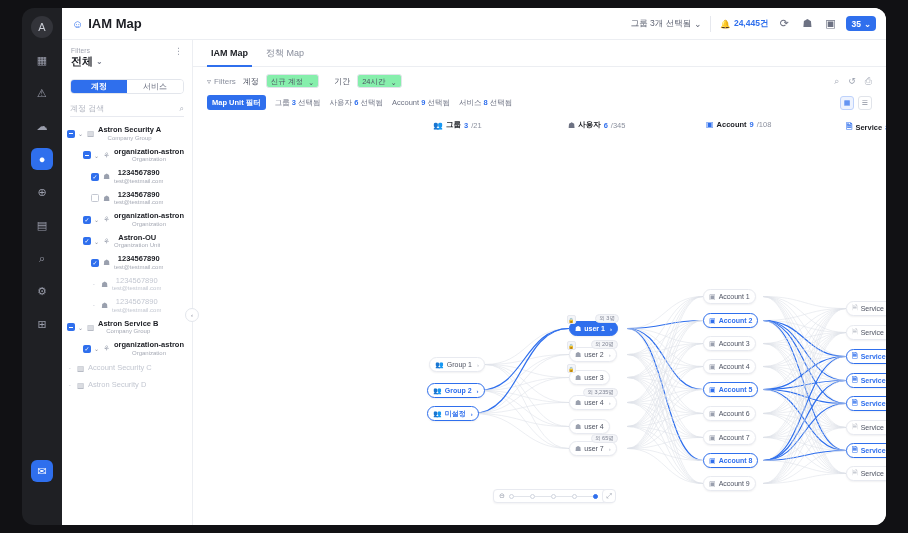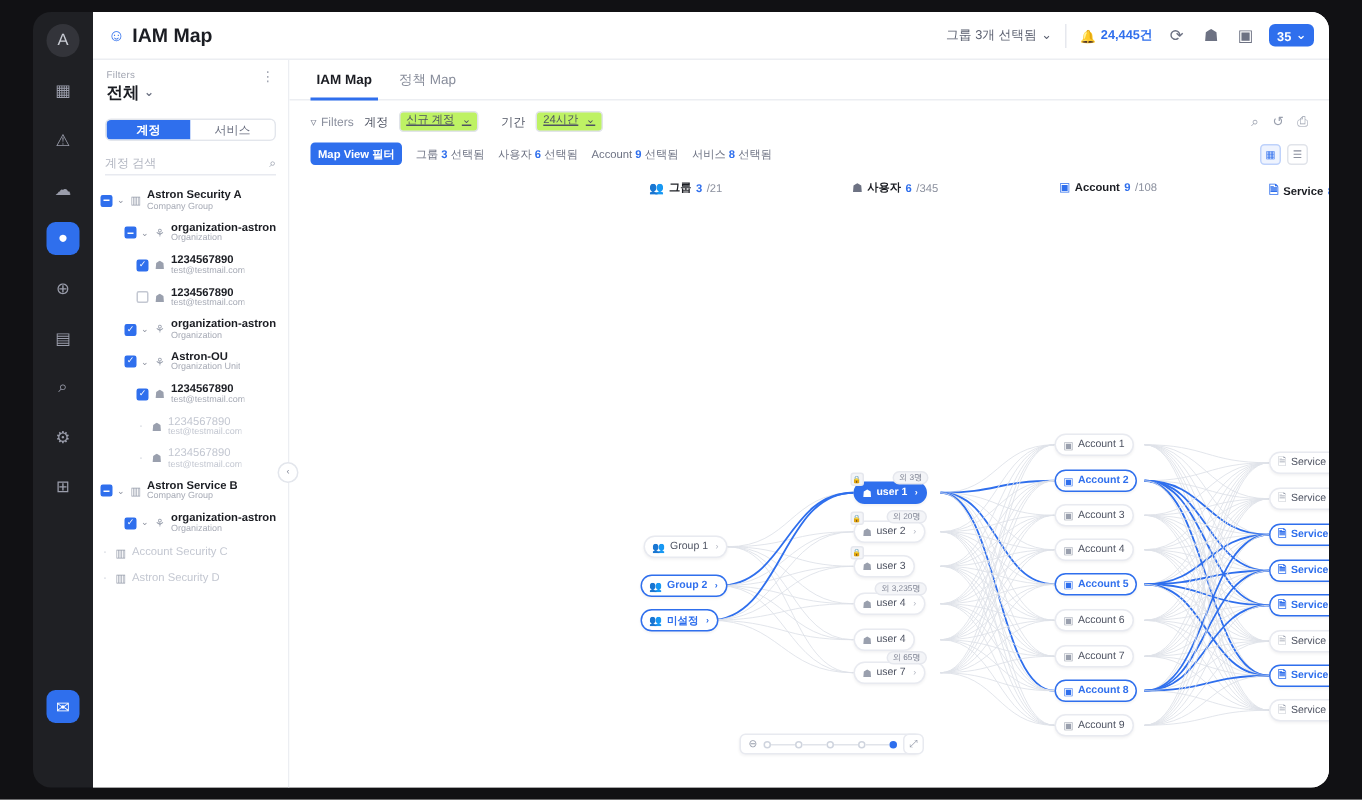--- a/index.html
+++ b/index.html
@@ -84,21 +84,21 @@
     flex:none; display:flex; align-items:center; justify-content:center;
   }
   .cbx.checked { background:#2f6fed; border-color:#2f6fed; color:#fff; font-size:6px; line-height:1; }
   .cbx.indet { background:#2f6fed; border-color:#2f6fed; }
   .cbx.indet:after { content:""; width:4px; height:1.2px; background:#fff; display:block; }
   .chev { color:#8a8f9d; font-size:6px; flex:none; }
   .dot-lead { color:#c4c8d2; font-size:7px; flex:none; width:6px; text-align:center;}
   .tico { font-size:7.5px; color:#9aa0ae; flex:none; width:9px; text-align:center; }
   .tico.aws { color:#f0a33c; font-weight:bold; font-size:6px; }
   .tico.ncp { color:#12b886; font-size:7px; }
-  .tlabels { line-height:1.15; overflow:hidden; }
+  .tlabels { line-height:1.15; overflow:hidden;text-align:center; }
   .tl1 { font-size:7.5px; font-weight:bold; color:#1b1d23; white-space:nowrap; }
   .tl2 { font-size:6px; color:#a6aab5; white-space:nowrap; }
   .tnode.dim .tl1, .tnode.dim .tl2 { color:#c3c7d1; font-weight:normal; }
   .tnode.dim .tl1 { font-size:7.5px; }
 
   .collapse-handle {
     position:absolute; right:-7px; top:268px; width:14px; height:14px; border-radius:50%;
     background:#fff; border:1px solid #e3e6ec; display:flex; align-items:center; justify-content:center;
     font-size:6px; color:#7d8292; z-index:5;
   }
@@ -107,22 +107,22 @@
   .main { flex:1; display:flex; flex-direction:column; background:#fff; position:relative; }
   .tabs { display:flex; gap:18px; padding:0 18px; height:27px; align-items:center; border-bottom:1px solid #eceef2; }
   .tab { font-size:9px; color:#888d9b; height:27px; display:flex; align-items:center; position:relative; }
   .tab.on { color:#1b1d23; font-weight:bold; }
   .tab.on:after { content:""; position:absolute; left:-4px; right:-4px; bottom:0; height:2px; background:#2f6fed; }
 
   .filterbar { display:flex; align-items:center; gap:7px; padding:7px 14px 0; }
   .fb-lbl { display:flex; align-items:center; gap:3px; font-size:8px; color:#8b909e; }
   .fb-key { font-size:8px; color:#4e5362; }
   .mini-sel {
-    display:flex; align-items:flex-start; gap:5px; border:1px solid #e1e4ea; border-radius:3px;
-    height:14px; padding:0 4px; font-size:7.5px; color:#4e5362; background:#bef264;text-decoration:underline;
+    display:flex; align-items:flex-end; gap:5px; border:1px solid #e1e4ea; border-radius:3px;
+    height:14px; padding:0 4px; font-size:7.5px; color:#4e5362; background:#86efac;
   }
   .fb-right { margin-left:auto; display:flex; gap:9px; color:#9aa0ae; font-size:9px; }
 
   .chips { display:flex; align-items:center; gap:9px; padding:7px 14px 0; }
   .chip { font-size:7.5px; color:#6d7283; }
   .chip b { color:#2f6fed; }
   .chip.on { background:#2f6fed; color:#fff; font-weight:bold; border-radius:3px; padding:2.5px 5px; }
   .chips-right { margin-left:auto; display:flex; gap:4px; }
   .viewbtn {
     width:14px; height:14px; border:1px solid #e1e4ea; border-radius:3px;
@@ -391,21 +391,21 @@
             <span>⌄</span>
           </div>
           <div class="fb-right">
             <span>⌕</span>
             <span>↺</span>
             <span>⎙</span>
           </div>
         </div>
 
         <div class="chips">
-          <div class="chip on">Map View 필터</div>
+          <div class="chip on">Map Unit 필터</div>
           <div class="chip"><span>그룹 </span><b>3</b><span> 선택됨</span></div>
           <div class="chip"><span>사용자 </span><b>6</b><span> 선택됨</span></div>
           <div class="chip"><span>Account </span><b>9</b><span> 선택됨</span></div>
           <div class="chip"><span>서비스 </span><b>8</b><span> 선택됨</span></div>
           <div class="chips-right">
             <div class="viewbtn on">▦</div>
             <div class="viewbtn">☰</div>
           </div>
         </div>
 

